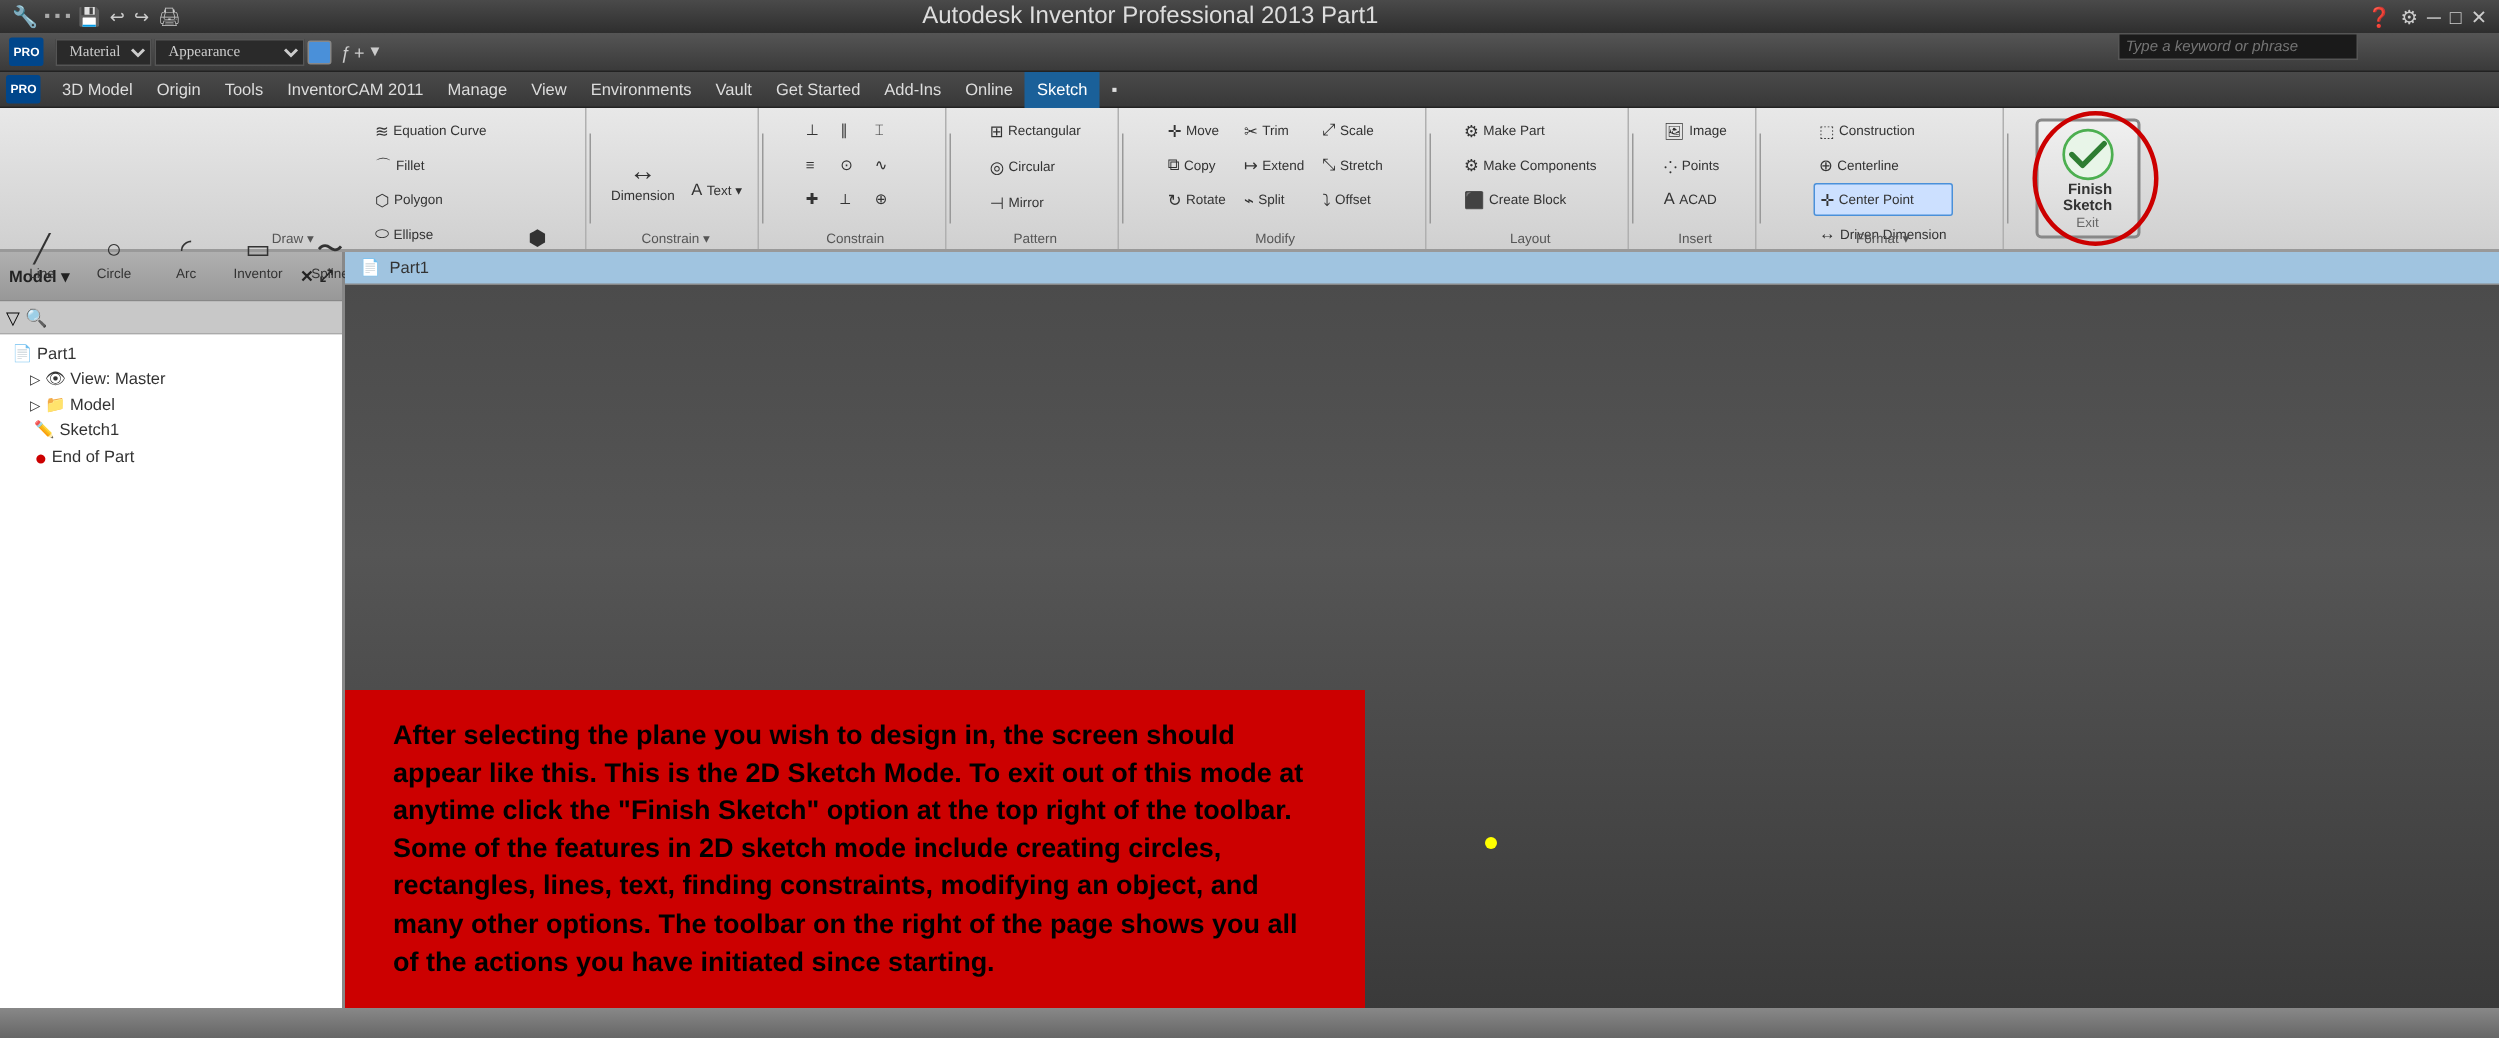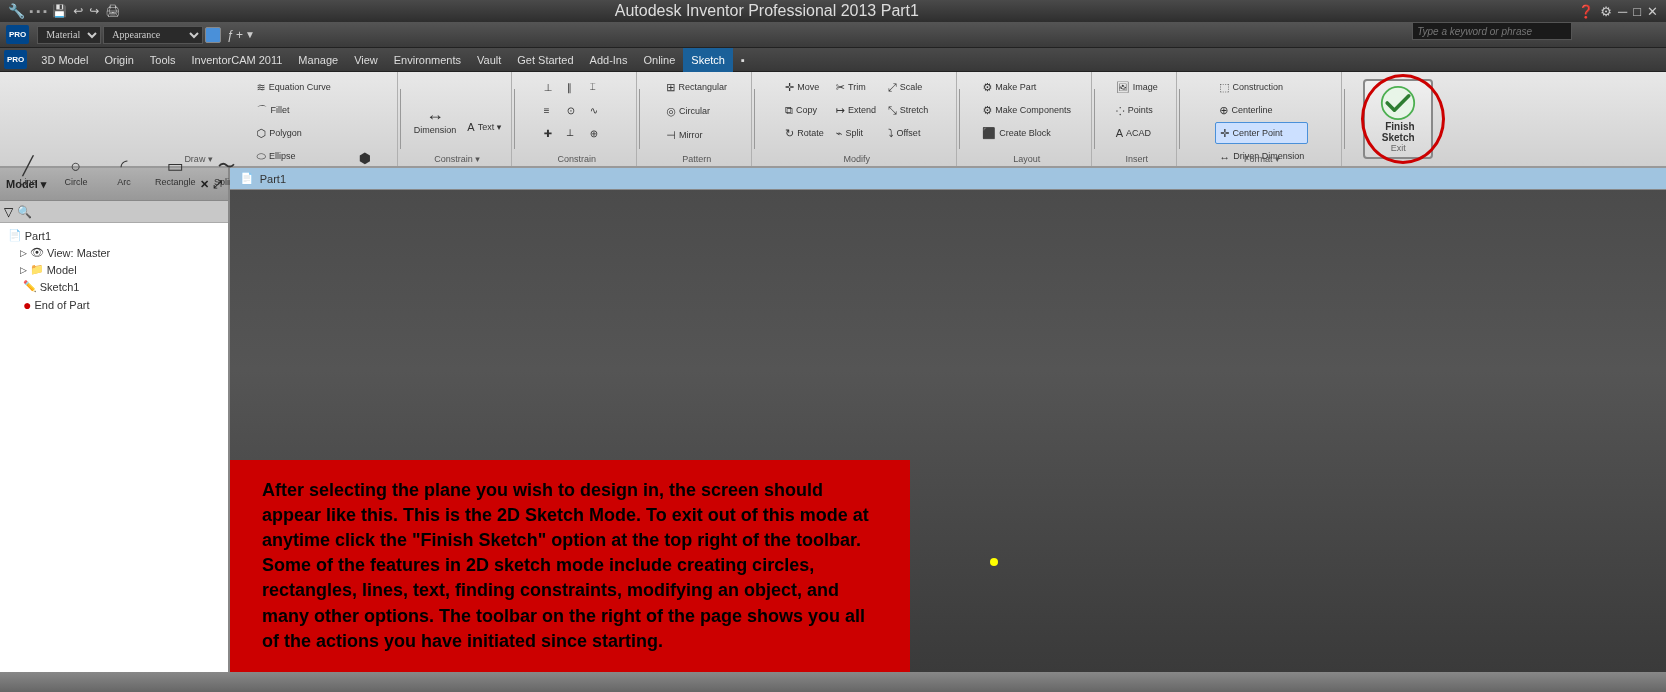--- a/index.html
+++ b/index.html
@@ -378,21 +378,21 @@
         <span class="label">Circle</span>
       </button>
 
       <button class="ribbon-btn large">
         <span class="icon">◜</span>
         <span class="label">Arc</span>
       </button>
 
       <button class="ribbon-btn large">
         <span class="icon">▭</span>
-        <span class="label">Rectangle</span>
+        <span class="label">Inventor</span>
       </button>
 
       <button class="ribbon-btn large">
         <span class="icon">〜</span>
         <span class="label">Spline</span>
       </button>
 
       <div class="ribbon-col">
         <button class="ribbon-btn-sm">
           <span class="icon-xs">≋</span>

